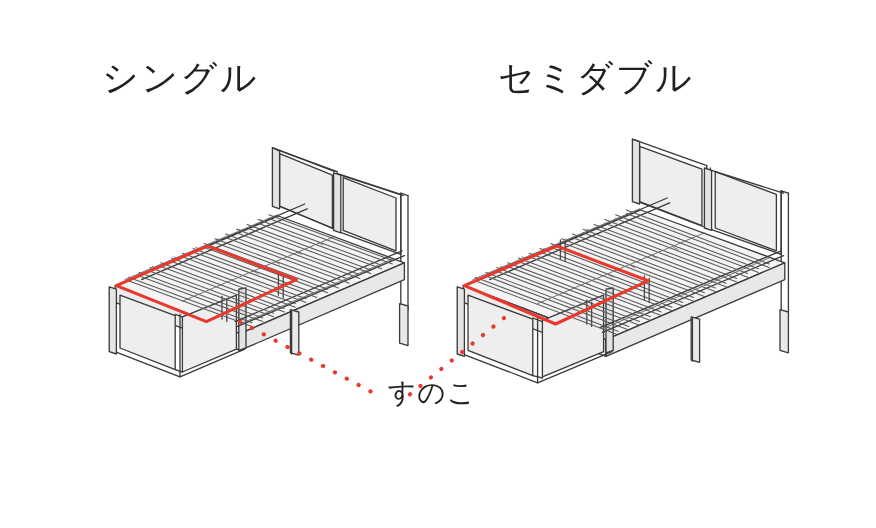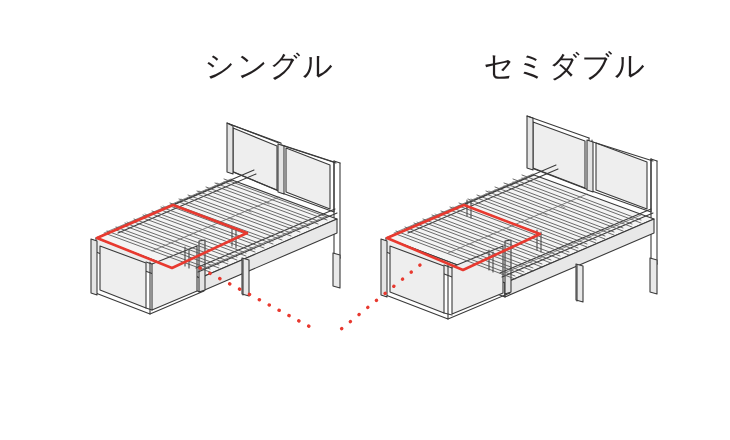--- a/index.html
+++ b/index.html
@@ -19,26 +19,26 @@
     width: 730px;
     height: 440px;
     background: #ffffff;
   }
   .title {
     position: absolute;
     top: 48px;
     font-size: 30px;
     letter-spacing: 2px;
     color: #231f20;
-    text-align: right;
+    text-align: left;
     white-space: nowrap;
     line-height: 1.2;
   }
   #title-single  { left: 85px;  width: 250px; }
-  #title-semi    { left: 397px; width: 250px; font-family: Liberation Serif, serif; }
+  #title-semi    { left: 415px; width: 250px; font-family: Liberation Serif, serif; }
 
   #beds-svg {
     position: absolute;
     left: 0;
     top: 0;
     width: 730px;
     height: 440px;
   }
   .callout-label {
     position: absolute;
@@ -293,15 +293,16 @@
 
       <path d="M387 238 L464 205 L540 234 L463 270 Z" fill="none" stroke="#e8392f" stroke-width="2.6"></path>
     </g>
 
     <g stroke="#e8392f" stroke-width="3.4" stroke-linecap="round" stroke-dasharray="0.2 11" fill="none">
       <path d="M200 268 L316 330"></path>
       <path d="M420 265 L340 330"></path>
     </g>
   </svg>
 
+  <div class="callout-label">すのこ</div>
 
 
 </div>
 
 </body></html>

